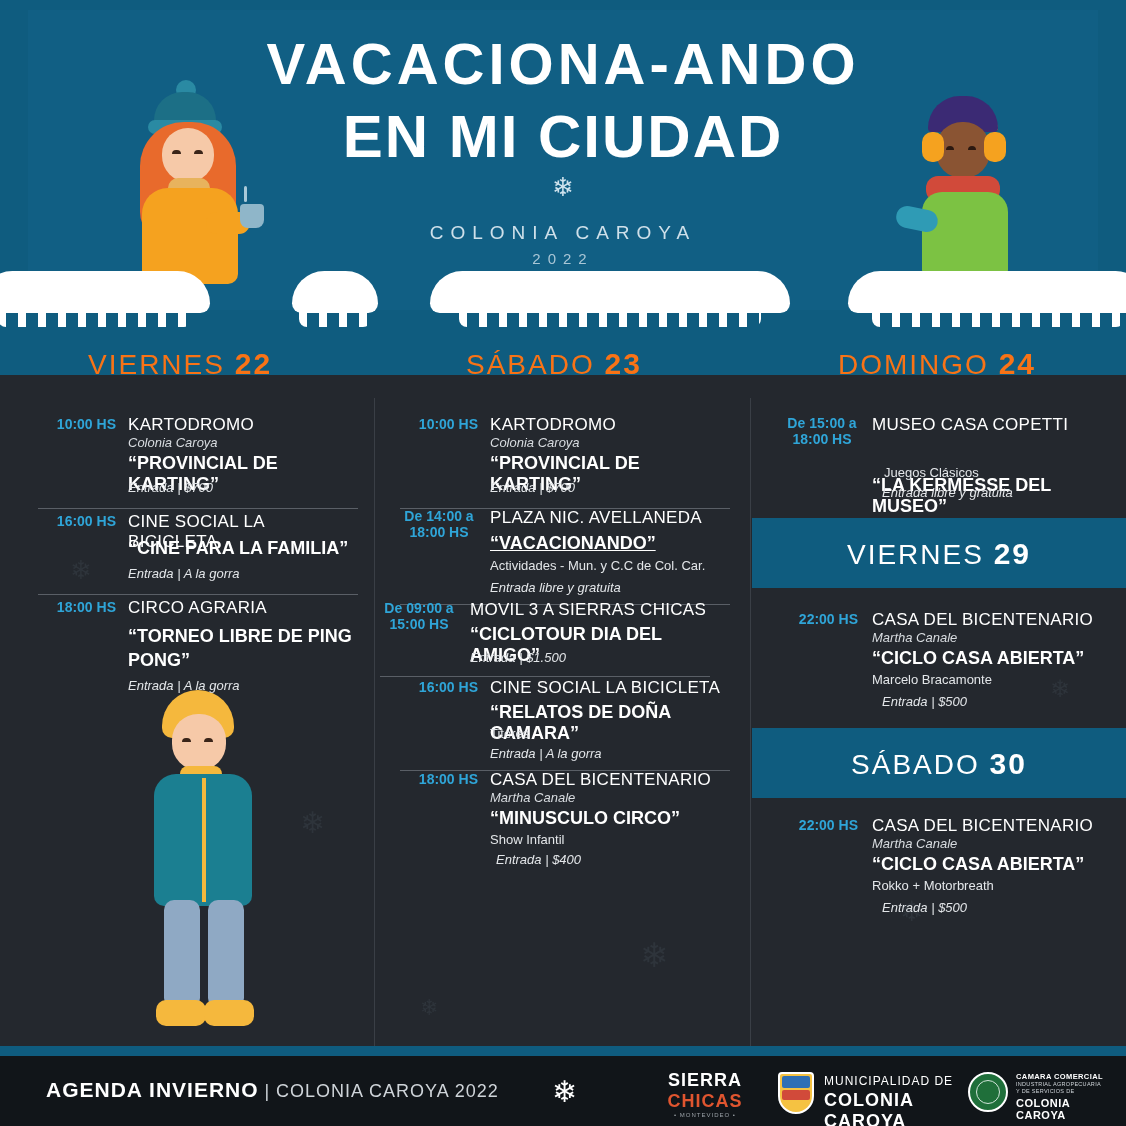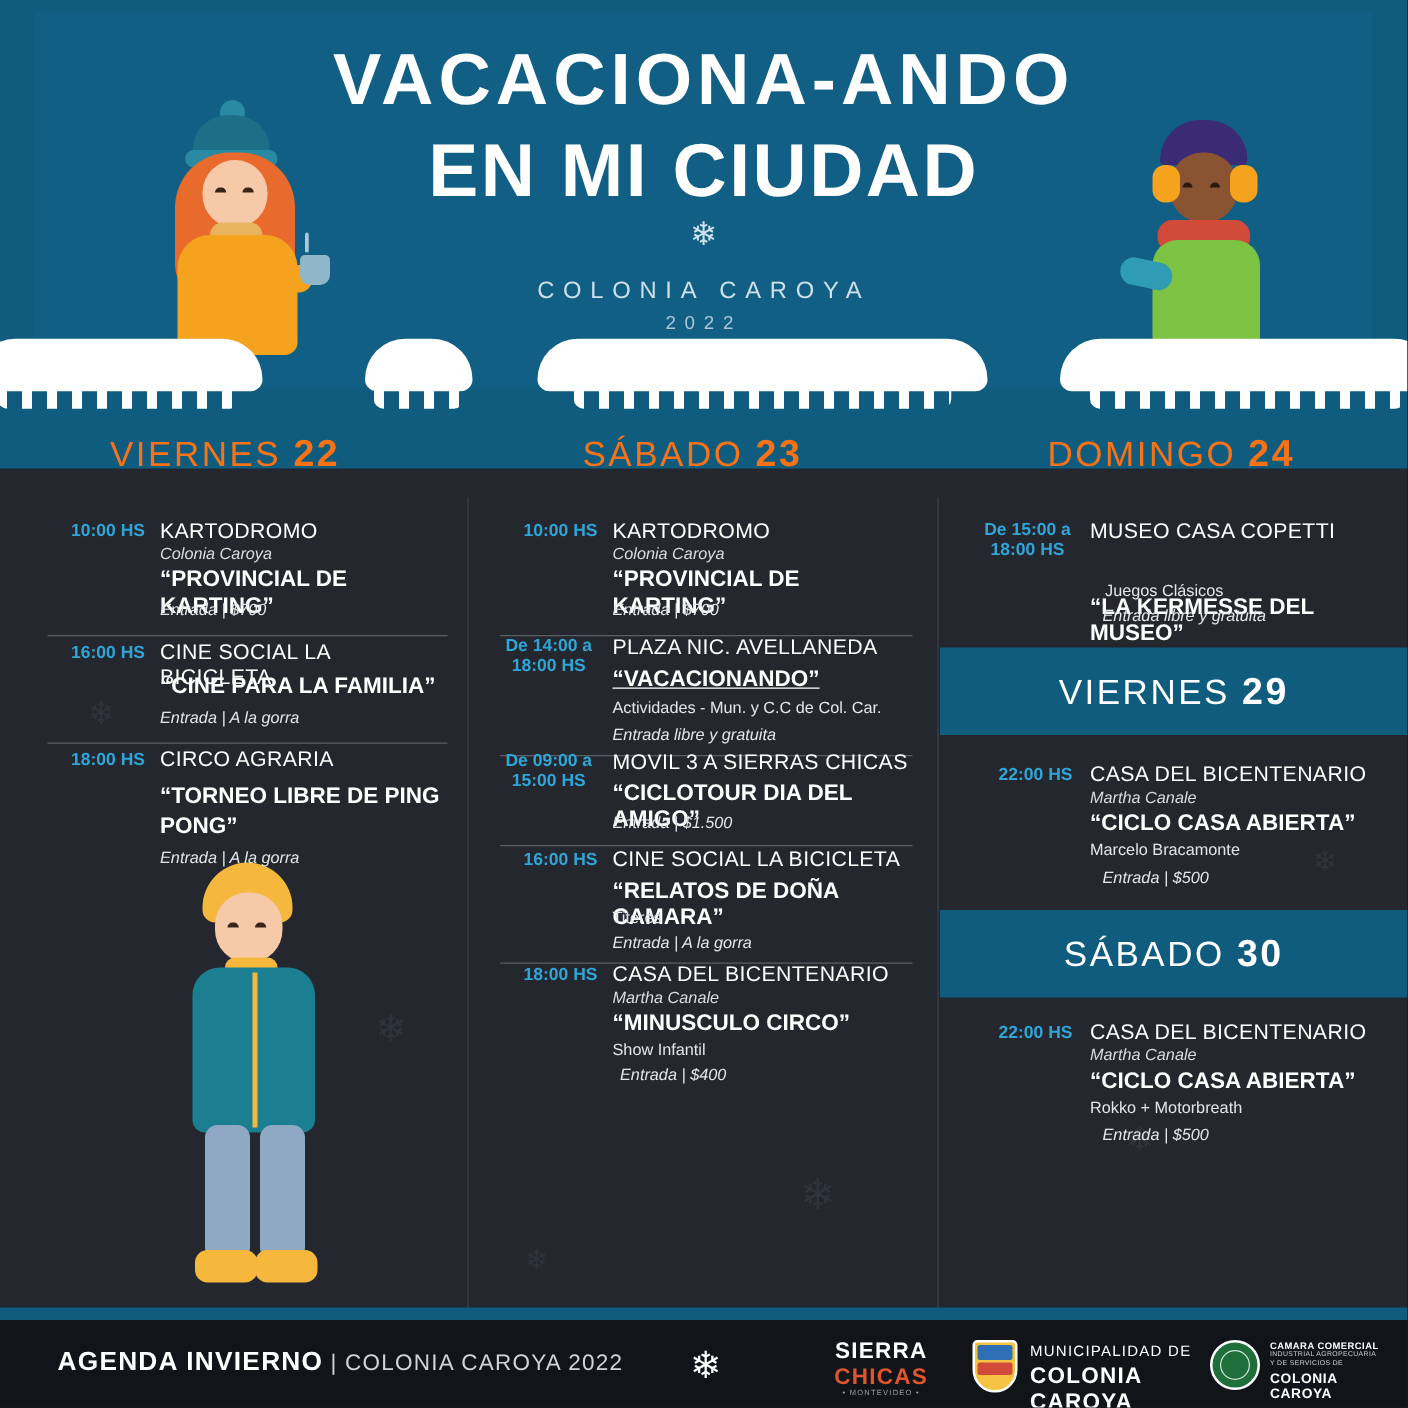--- a/index.html
+++ b/index.html
@@ -349,21 +349,21 @@
 
   <div class="ev" style="left:400px;top:508px;width:330px;height:96px;">
     <div class="time two" style="line-height:16px;">De 14:00 a 18:00 HS</div>
     <div class="place">PLAZA NIC. AVELLANEDA</div>
     <div class="name" style="top:25px;text-decoration:underline;">“VACACIONANDO”</div>
     <div class="extra" style="top:50px;">Actividades - Mun. y C.C de Col. Car.</div>
     <div class="price" style="top:72px;left:90px;">Entrada libre y gratuita</div>
     <div class="rule" style="left:0;top:96px;width:330px;"></div>
   </div>
 
-  <div class="ev" style="left:400px;top:600px;width:330px;height:82px;">
+  <div class="ev" style="left:380px;top:600px;width:330px;height:82px;">
     <div class="time two" style="line-height:16px;">De 09:00 a 15:00 HS</div>
     <div class="place">MOVIL 3 A SIERRAS CHICAS</div>
     <div class="name" style="top:24px;">“CICLOTOUR DIA DEL AMIGO”</div>
     <div class="price" style="top:50px;left:90px;">Entrada | $1.500</div>
     <div class="rule" style="left:0;top:76px;width:330px;"></div>
   </div>
 
   <div class="ev" style="left:400px;top:678px;width:330px;height:86px;">
     <div class="time">16:00 HS</div>
     <div class="place">CINE SOCIAL LA BICICLETA</div>

